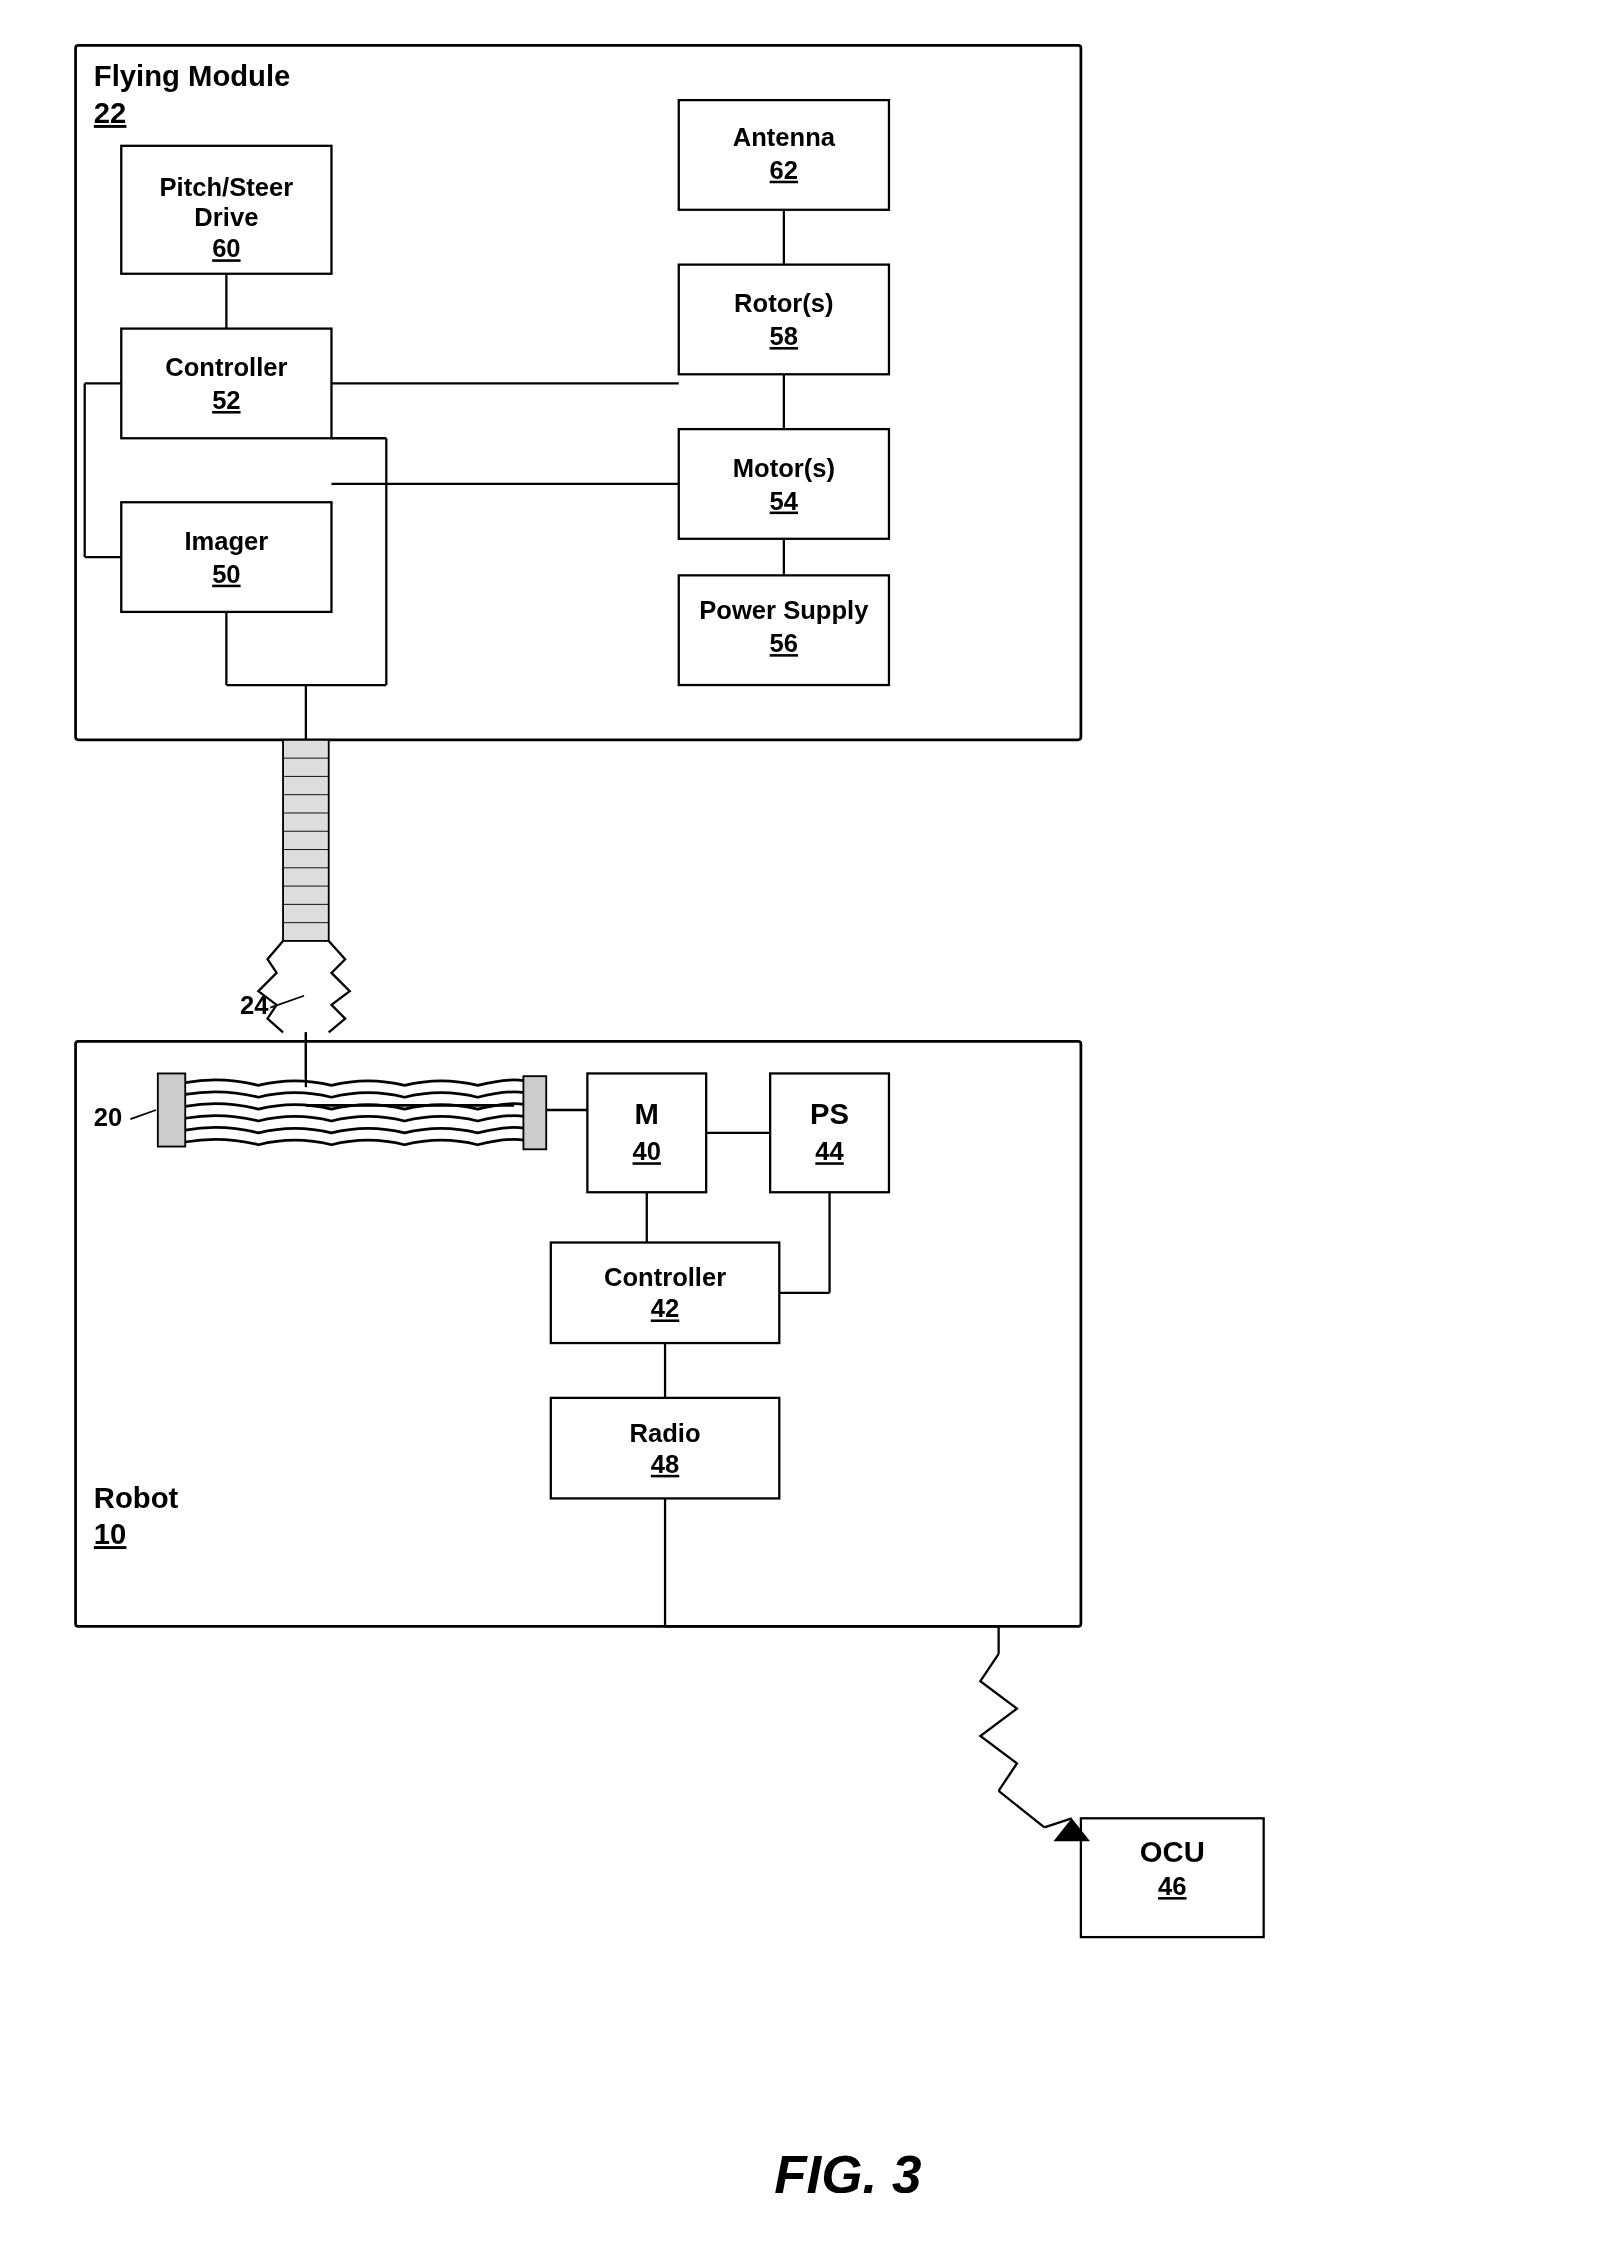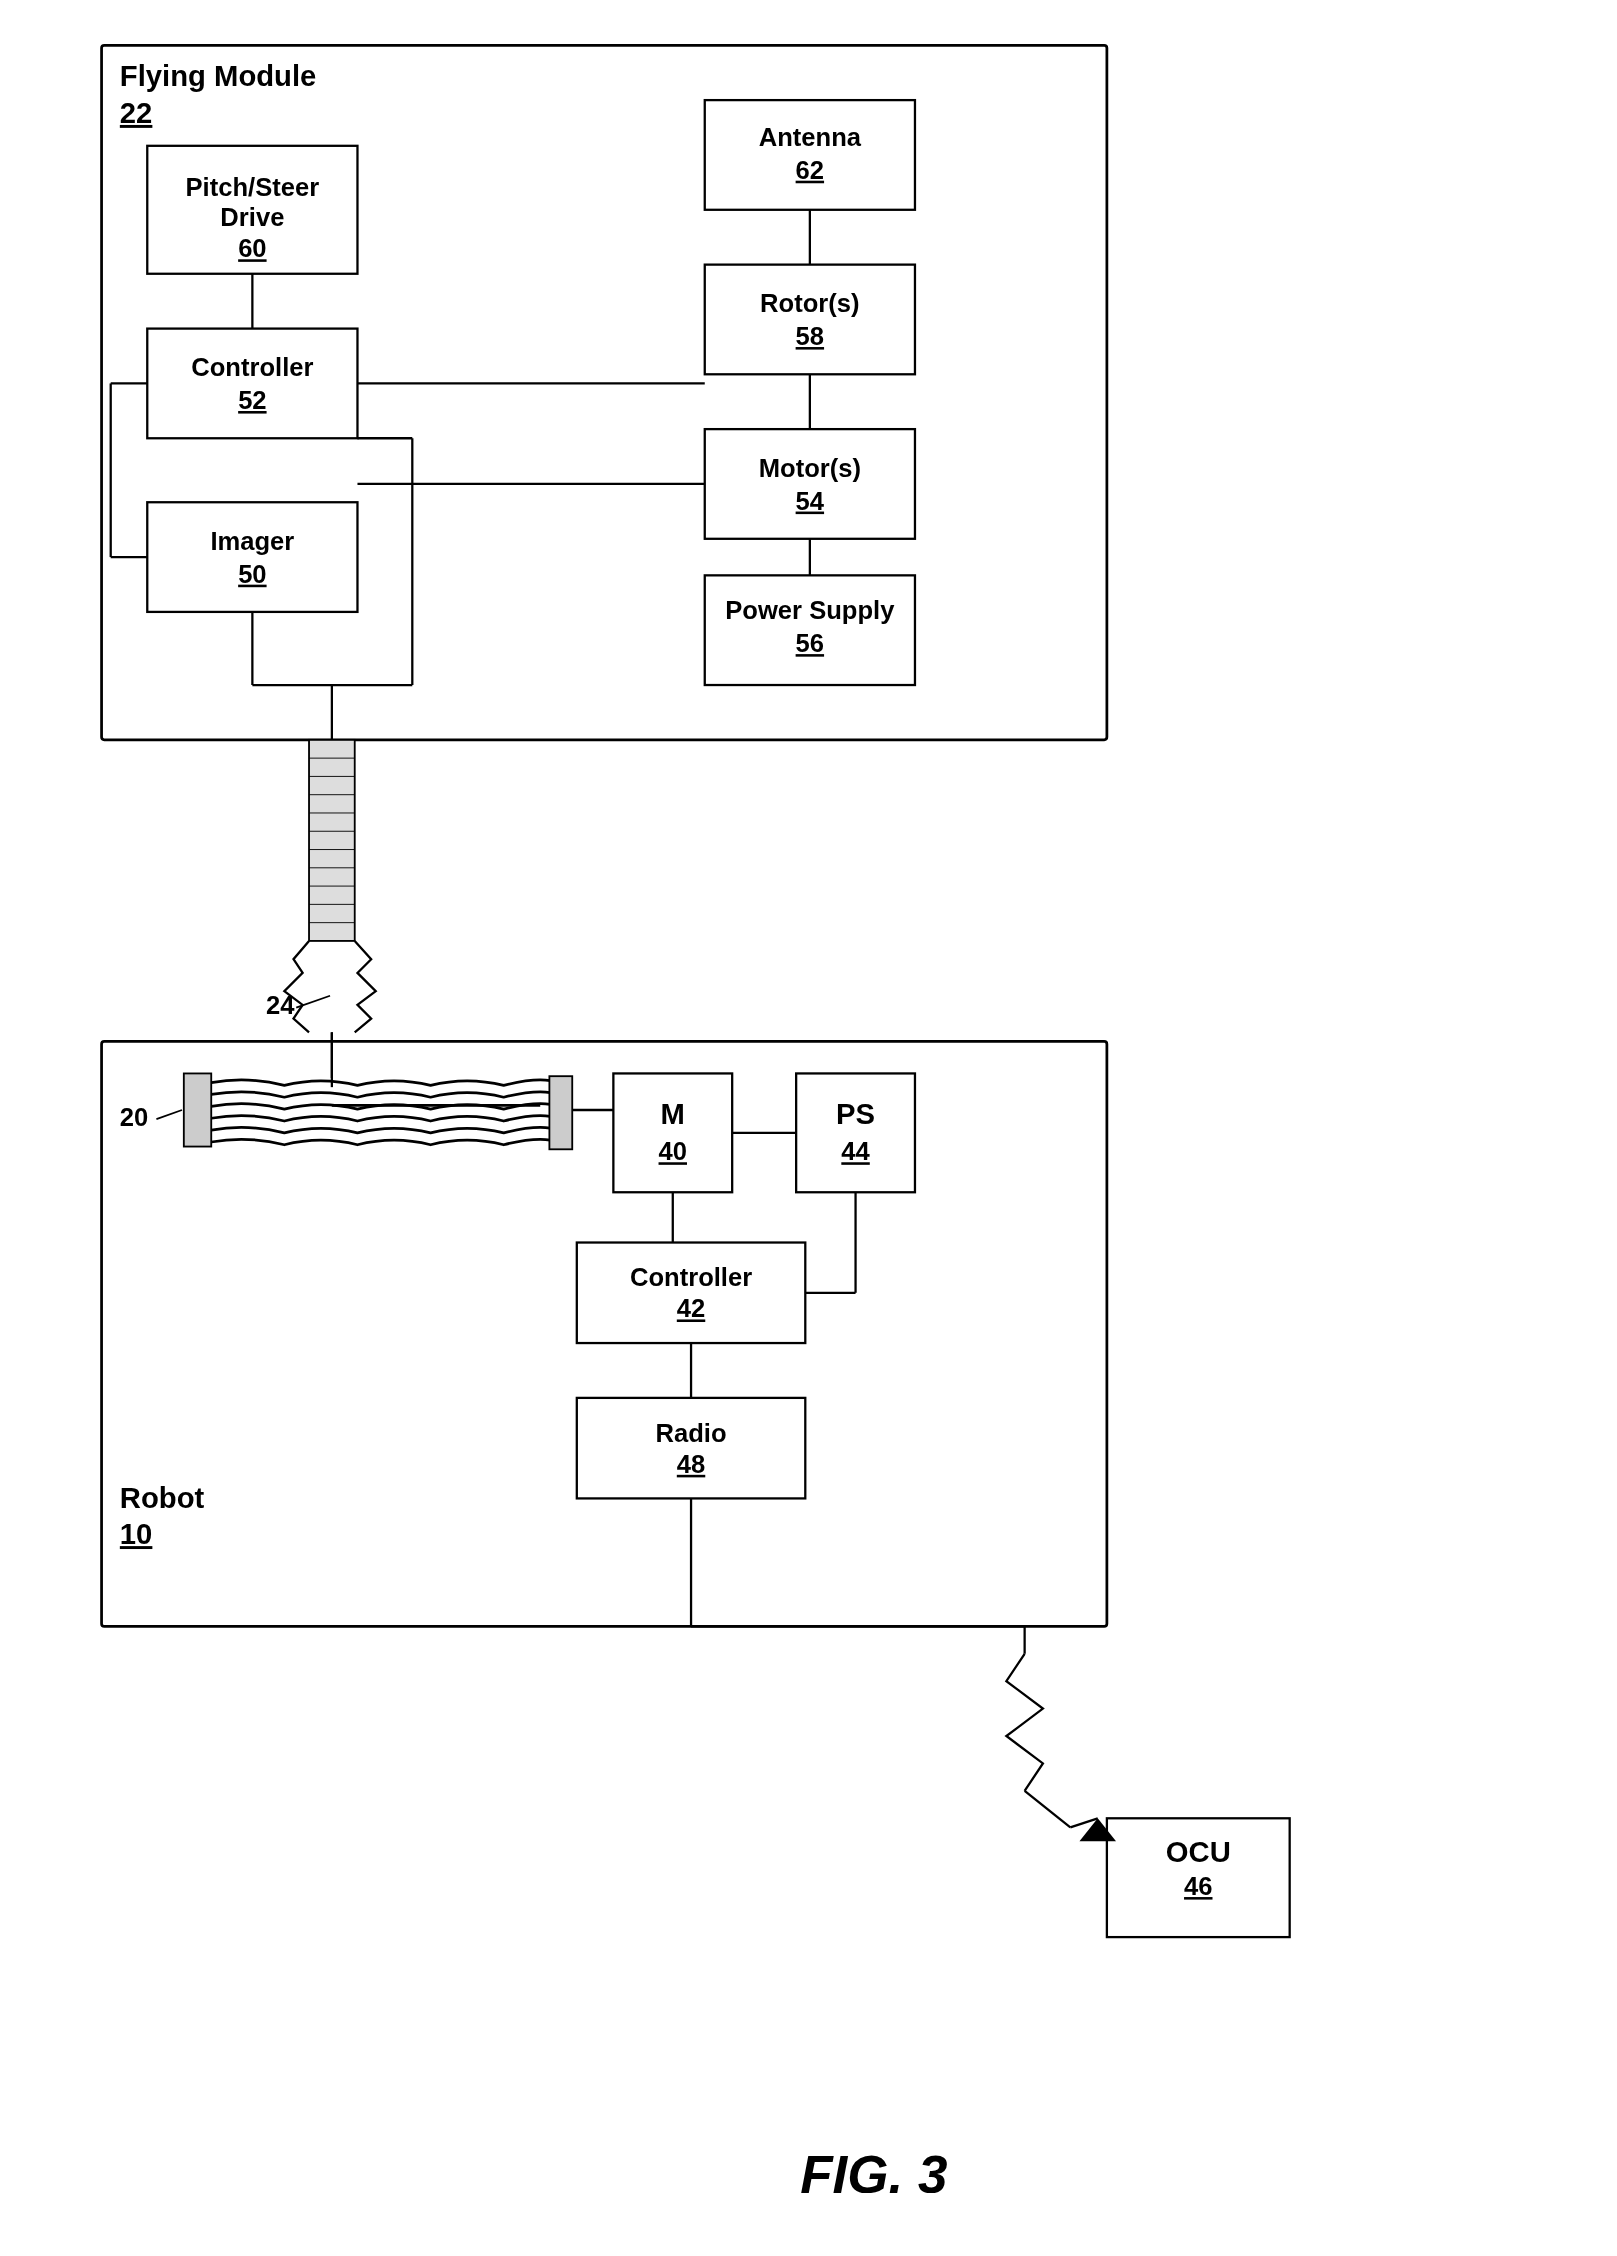--- a/index.html
+++ b/index.html
@@ -8,21 +8,21 @@
       font-family: Arial, sans-serif;
       width: 1617px;
       height: 2257px;
       position: relative;
       overflow: hidden;
     }
 
     .diagram-container {
       position: absolute;
       top: 27.4px;
-      left: 65px;
+      left: 39px;
       width: 1508px;
       height: 2166px;
     }
 
     
     .connections-svg {
       position: absolute;
       top: 0;
       left: 0;
       width: 1508px;

